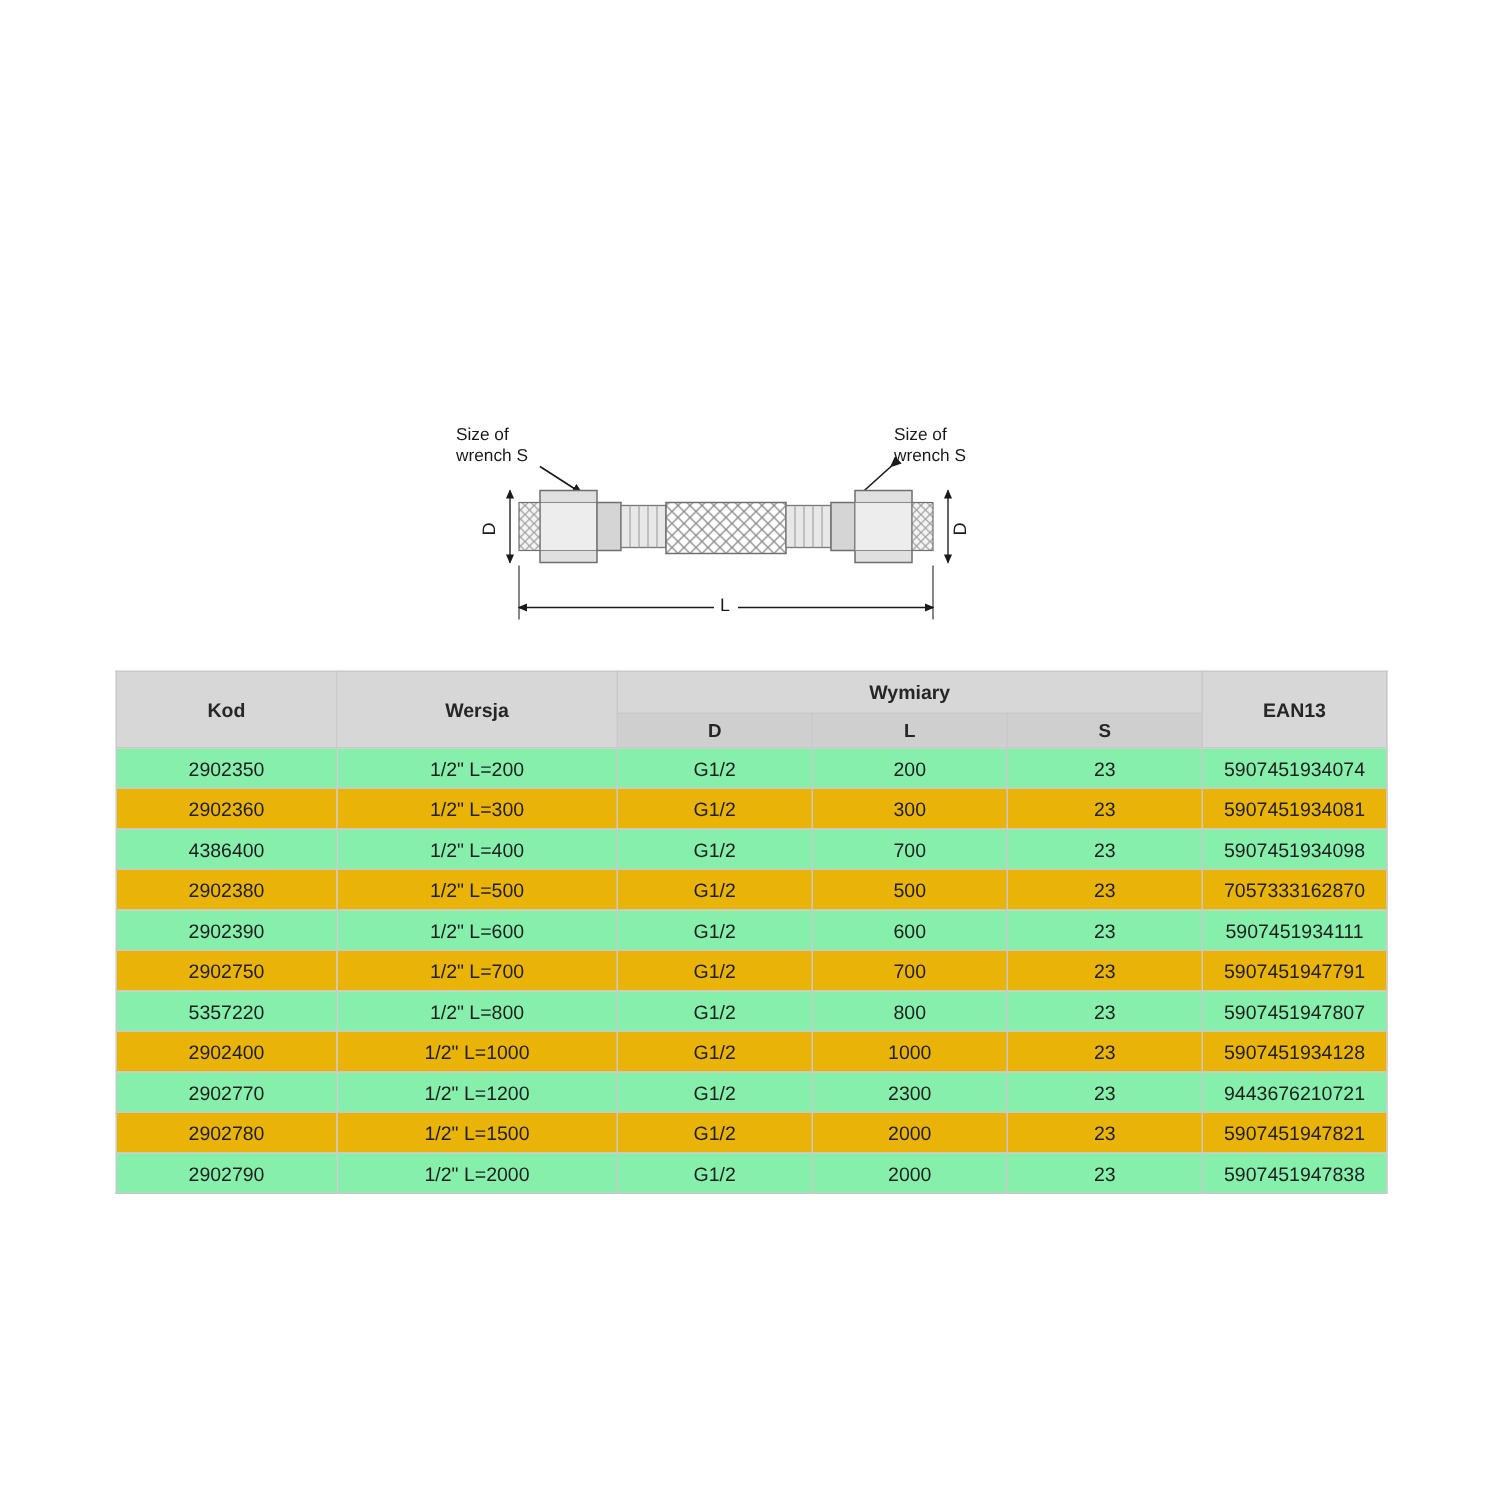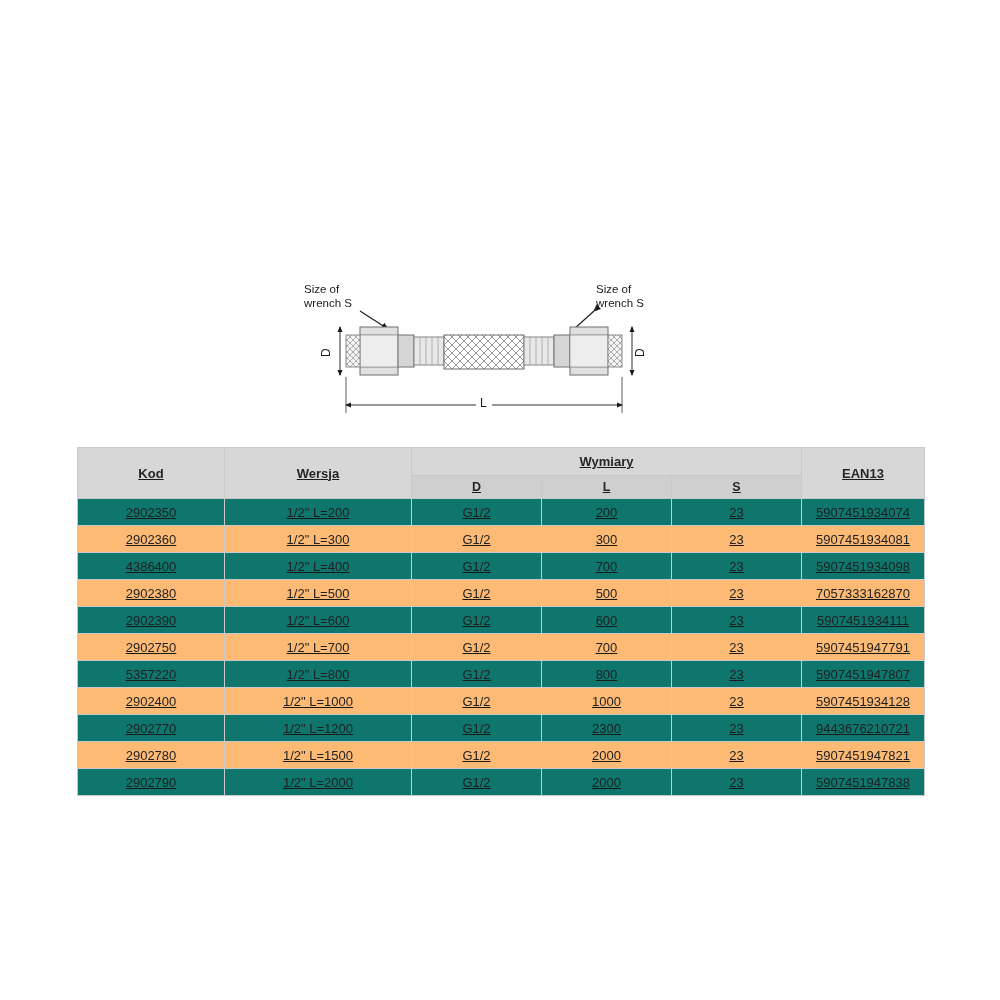--- a/index.html
+++ b/index.html
@@ -42,21 +42,20 @@
     position: absolute;
     left: 77px;
     top: 447px;
     width: 847px;
   }
   table.spec {
     border-collapse: collapse;
     width: 847px;
     font-size: 13px;
     table-layout: fixed;
-    text-decoration: underline;
   }
   table.spec th, table.spec td {
     border: 1px solid #c9c9c9;
     text-align: center;
     color: #1f1f1f;
   }
   table.spec thead th {
     background: #d7d7d7;
     font-weight: bold;
     font-size: 13px;
@@ -66,22 +65,22 @@
   table.spec thead th.sub {
     background: #cfcfcf;
     font-size: 12.5px;
     padding: 4px 2px;
   }
   table.spec tbody td {
     padding: 4px 2px;
     font-size: 13px;
     height: 18px;
   }
-  table.spec tbody tr.odd td { background: #0f766e; }
-  table.spec tbody tr.even td { background: #fdba74; }
+  table.spec tbody tr.odd td { background: #86efac; }
+  table.spec tbody tr.even td { background: #eab308; }
 
   .col-kod { width: 147px; }
   .col-wersja { width: 187px; }
   .col-d { width: 130px; }
   .col-l { width: 130px; }
   .col-s { width: 130px; }
   .col-ean { width: 123px; }
 </style>
 </head>
 <body>

